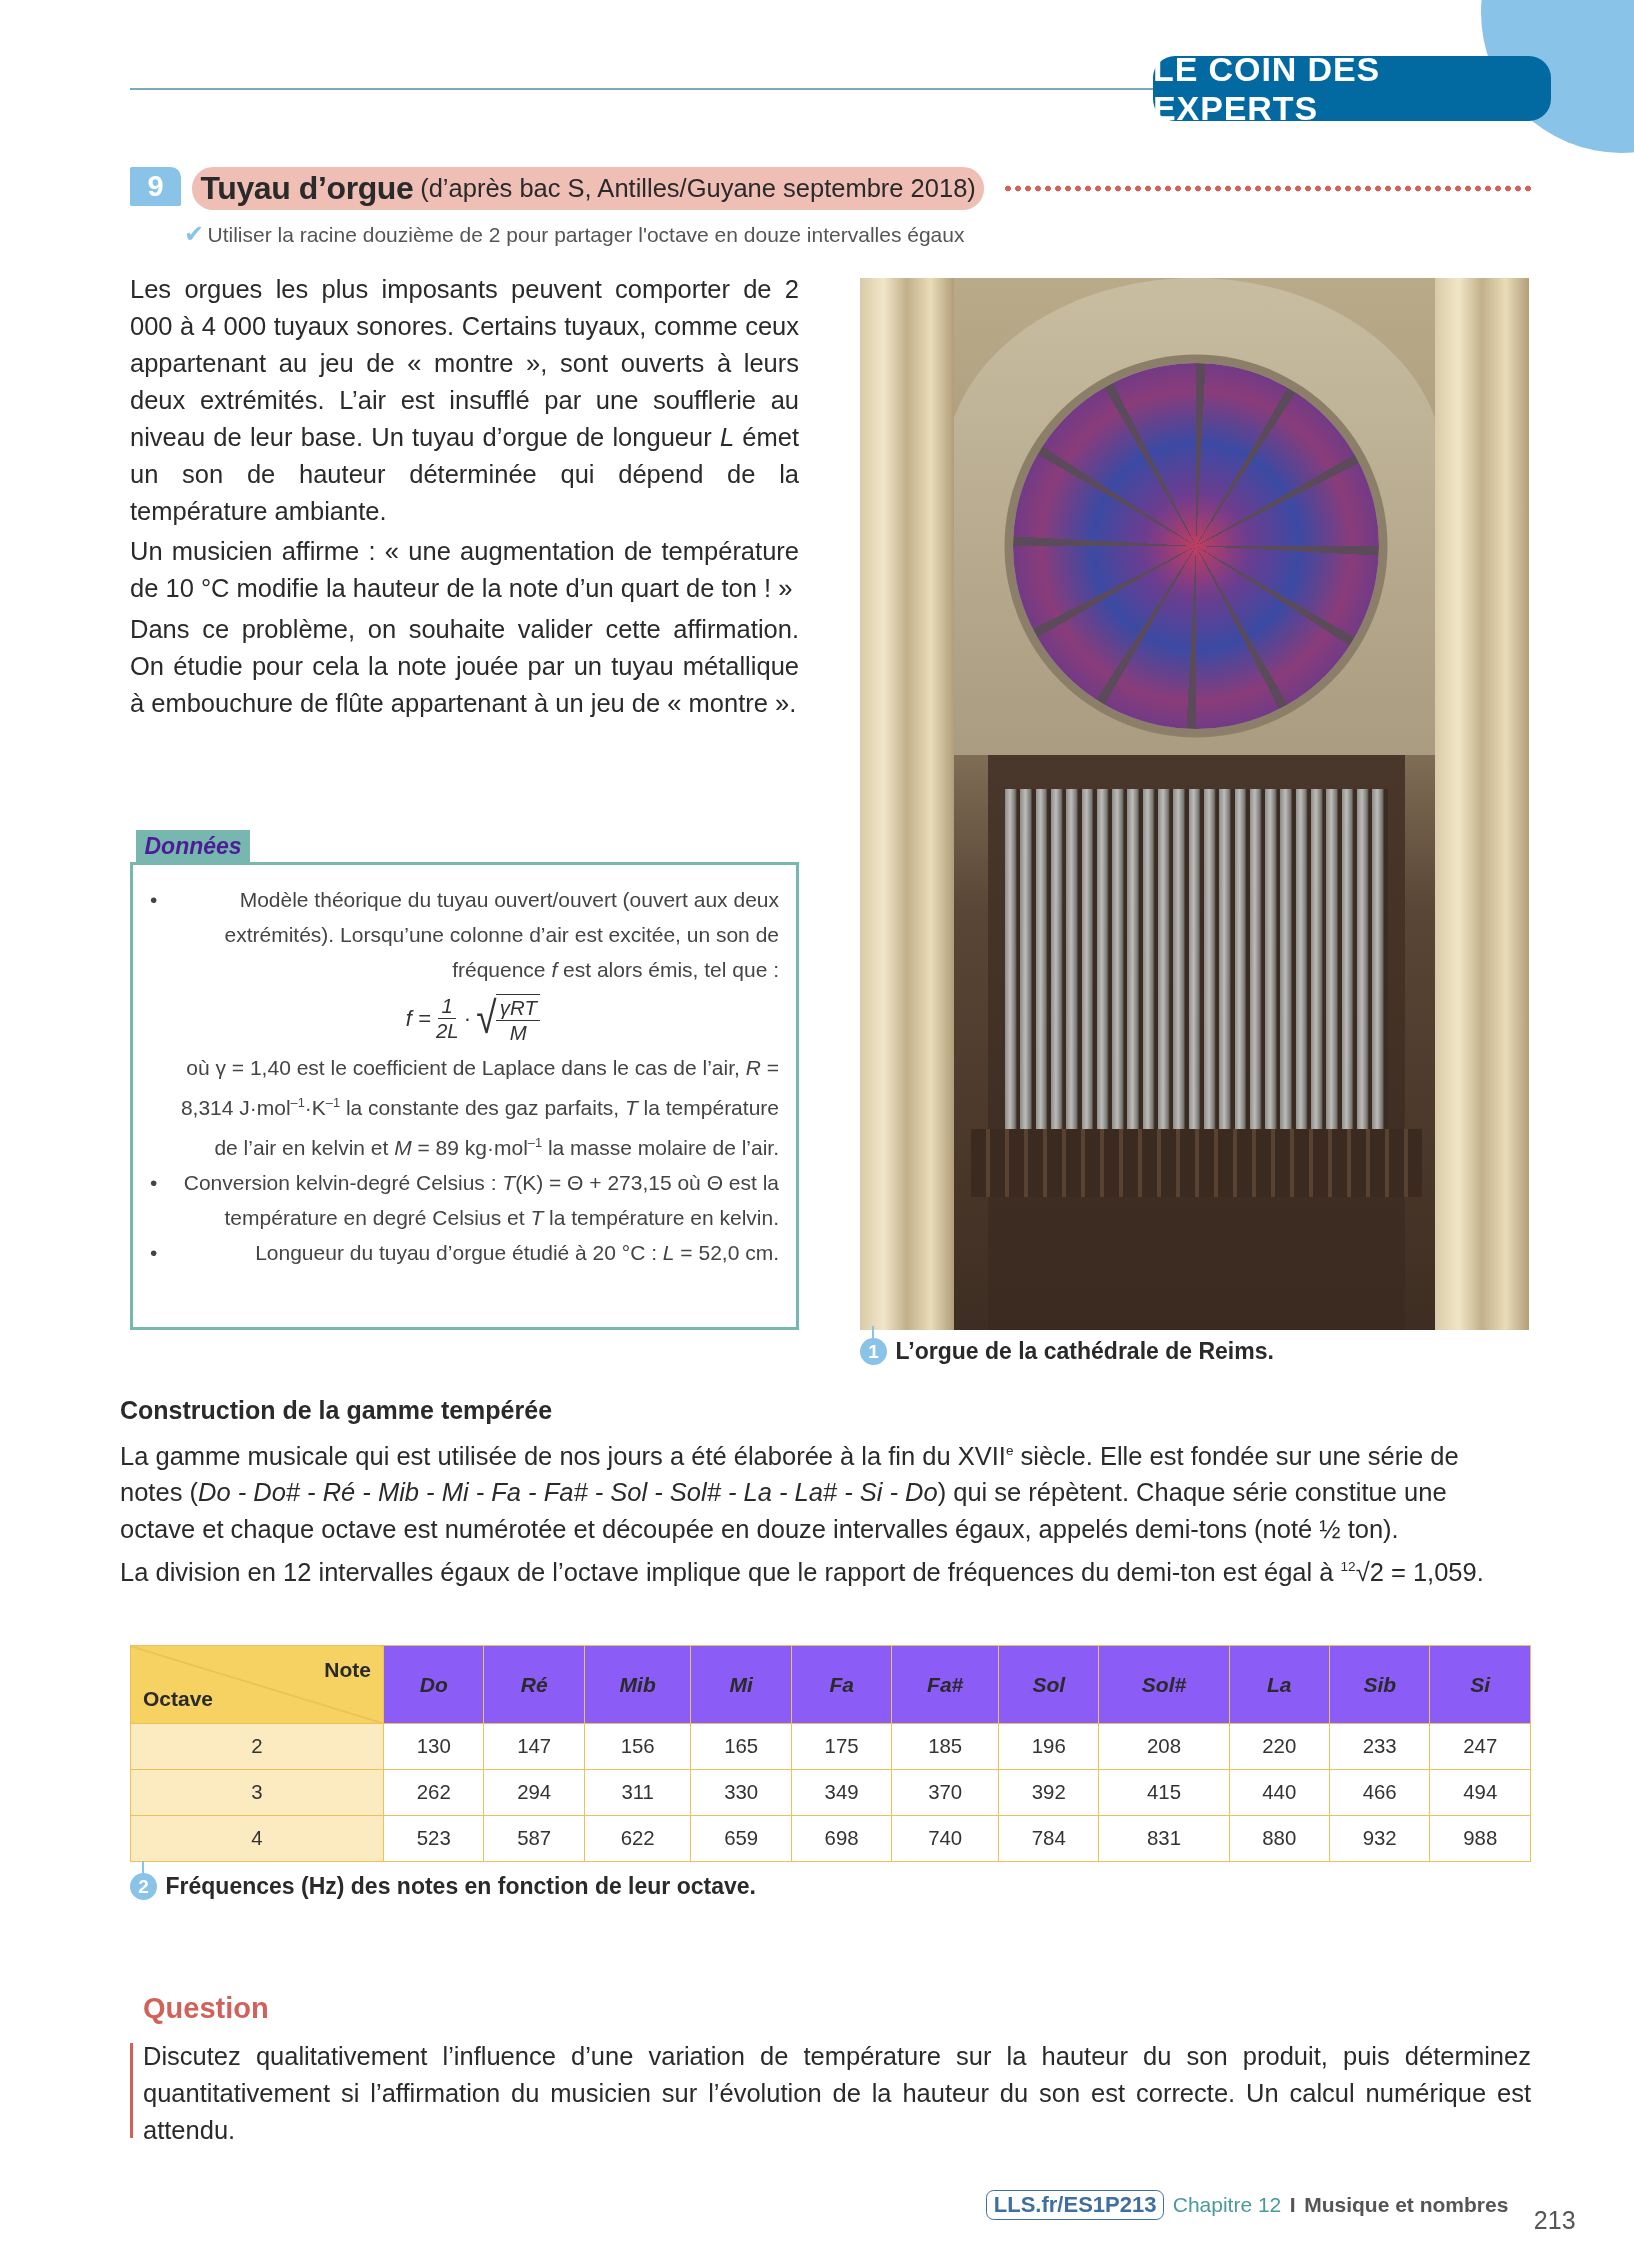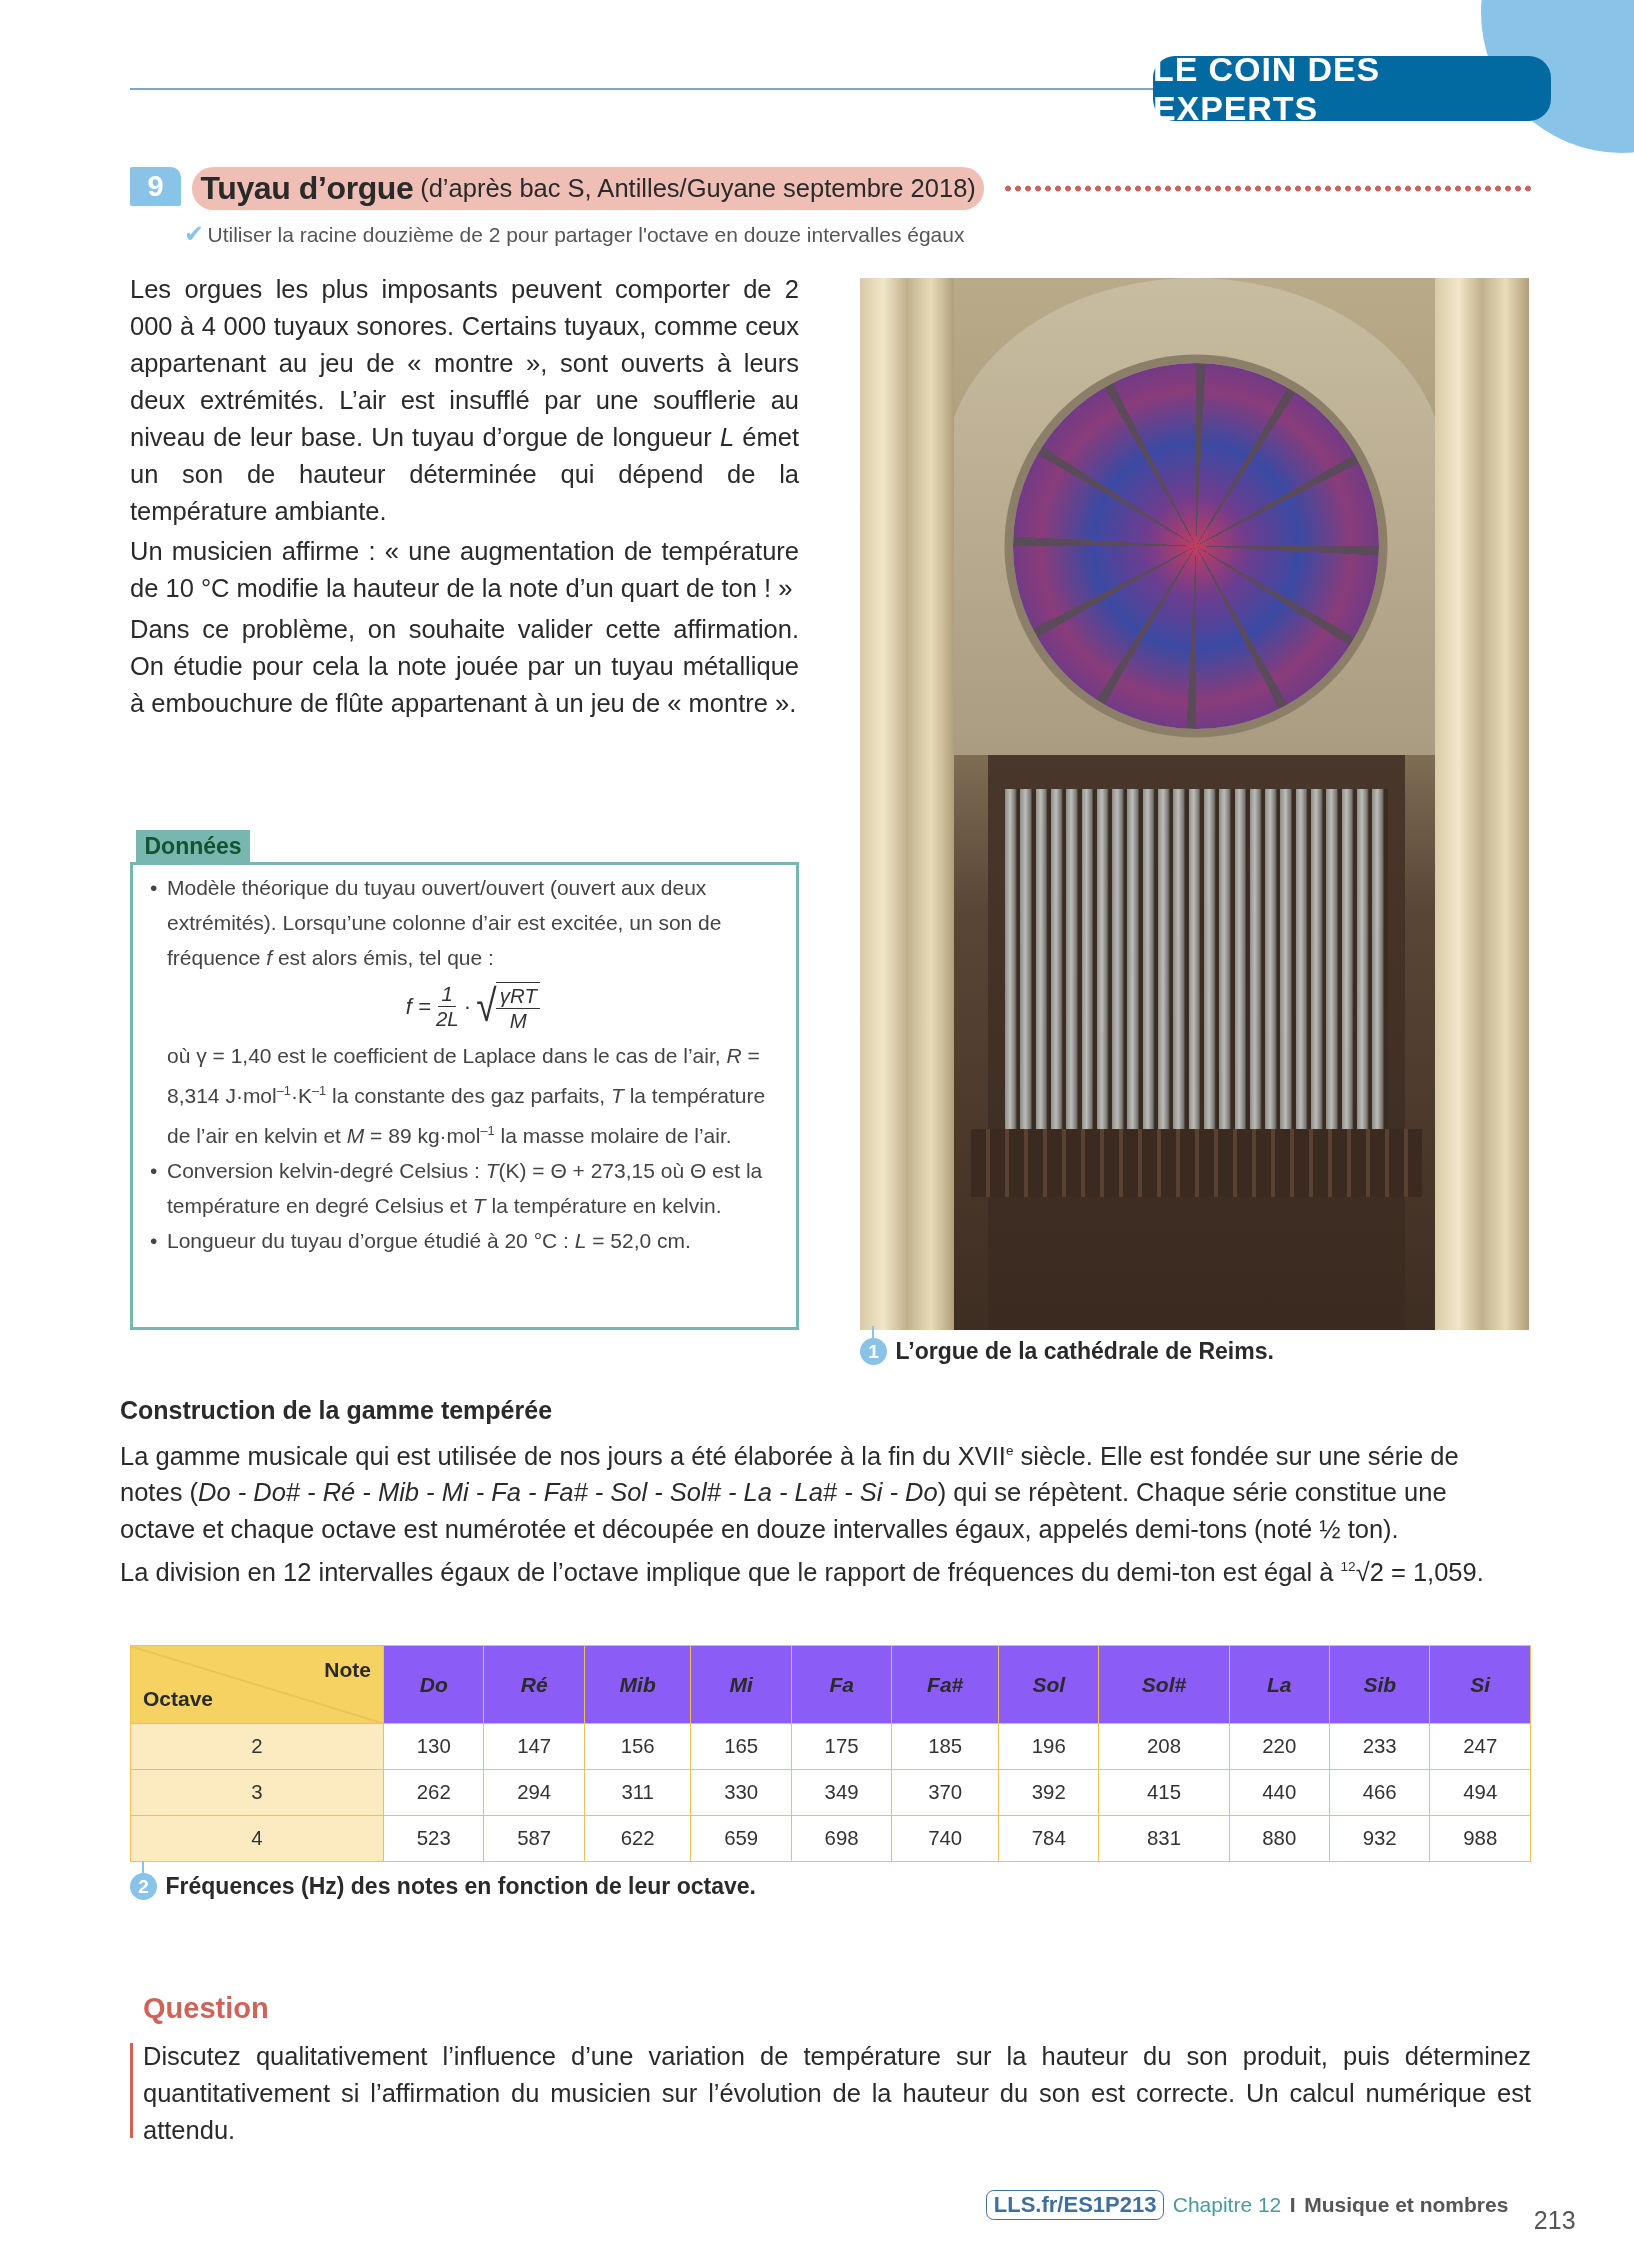--- a/index.html
+++ b/index.html
@@ -16,22 +16,22 @@
   .ex-title-source { font-size: 25.5px; color: #2a2a2a; margin-left: 6.8px; }
   .dots { position: absolute; left: 1003px; top: 185px; width: 528px; height: 6.8px; background-image: radial-gradient(circle, #d0625a 2.6px, transparent 3.1px); background-size: 10px 6.8px; background-repeat: repeat-x; }
 
   .skill { position: absolute; left: 184px; top: 220px; font-size: 21px; color: #555; white-space: nowrap; }
   .skill .check { color: #8ac3e8; font-size: 24px; margin-right: 3.4px; }
 
   .intro { position: absolute; left: 130px; top: 271px; width: 669px; font-size: 25.5px; line-height: 37px; color: #2a2a2a; text-align: justify; }
   .intro p { margin-bottom: 3.4px; }
   .intro i { font-style: italic; }
 
-  .donnees-tab { position: absolute; left: 136px; top: 830px; padding: 3.4px 8.5px 1.7px 8.5px; background: #77b7b0; color: #14532d; font-size: 23px; font-weight: bold; }
-  .donnees-box { position: absolute; left: 130px; top: 862px; width: 669px; height: 468px; border: 3.4px solid #77b7b0; padding: 5px 17px 0 17px; font-size: 21px; line-height: 35px; color: #444; }
+  .donnees-tab { position: absolute; left: 136px; top: 830px; padding: 3.4px 8.5px 1.7px 8.5px; background: #77b7b0; color: #4c1d95; font-size: 23px; font-weight: bold; font-style: italic; }
+  .donnees-box { position: absolute; left: 130px; top: 862px; width: 669px; height: 468px; border: 3.4px solid #77b7b0; padding: 17px 17px 0 17px; font-size: 21px; line-height: 35px; color: #444; text-align: right; }
   .donnees-box .item { position: relative; padding-left: 17px; }
   .donnees-box .item::before { content: "•"; position: absolute; left: 0; top: 0; }
   .formula { display: flex; align-items: center; justify-content: center; height: 63px; font-style: italic; font-size: 22px; line-height: 1; color: #333; gap: 5.1px; }
   .frac { display: inline-flex; flex-direction: column; align-items: center; font-size: 20.4px; }
   .frac .num { padding: 0 3.4px 1.7px; border-bottom: 1.3px solid #333; }
   .frac .den { padding-top: 1.7px; }
   .sqrt { display: inline-flex; align-items: center; }
   .sqrt .radical { font-size: 37px; font-style: normal; transform: scaleY(1.2); }
   .sqrt .rad-body { border-top: 1.3px solid #333; padding-top: 1.7px; }
   .donnees-box i { font-style: italic; }

